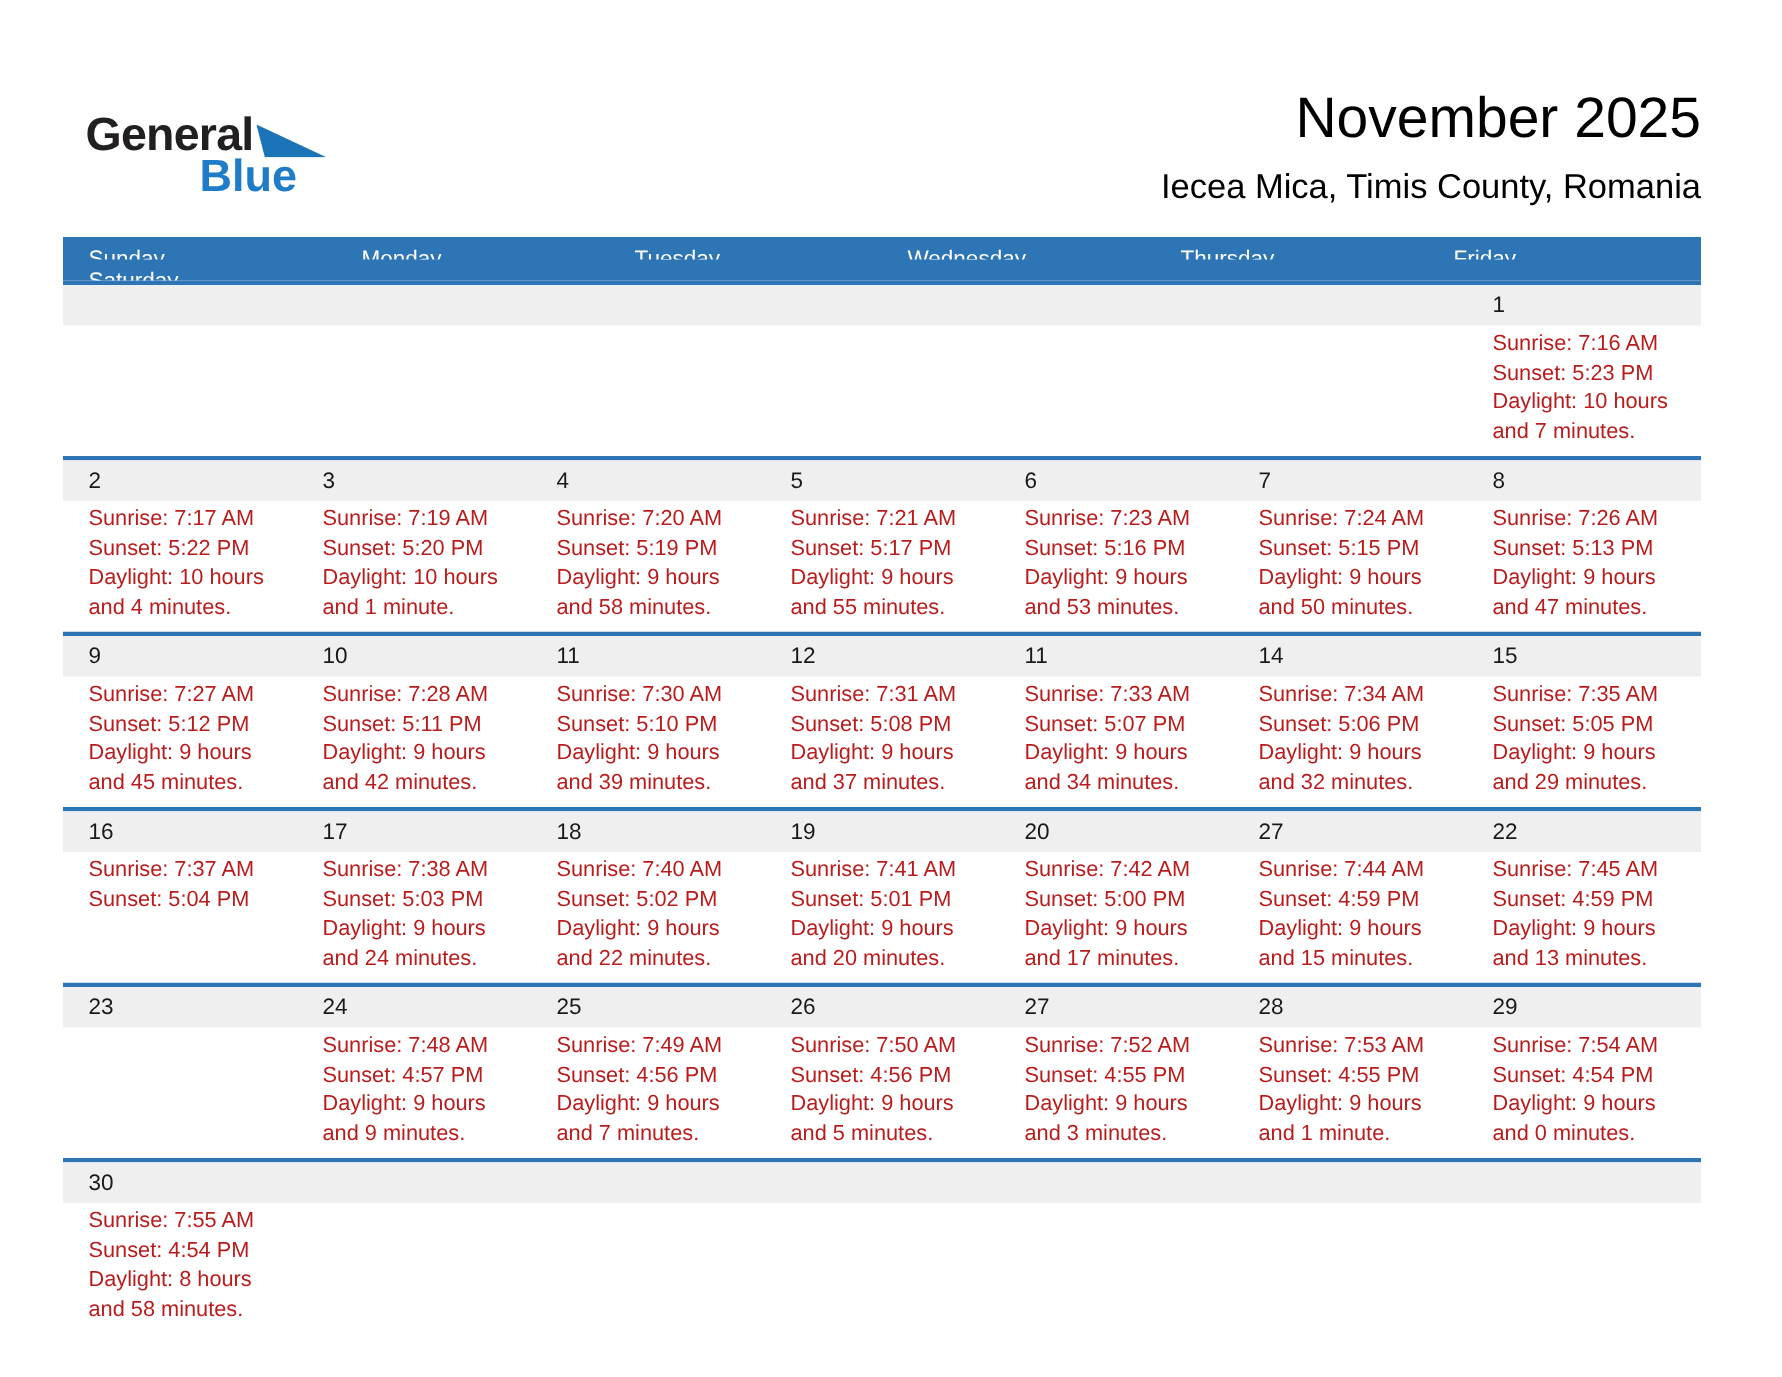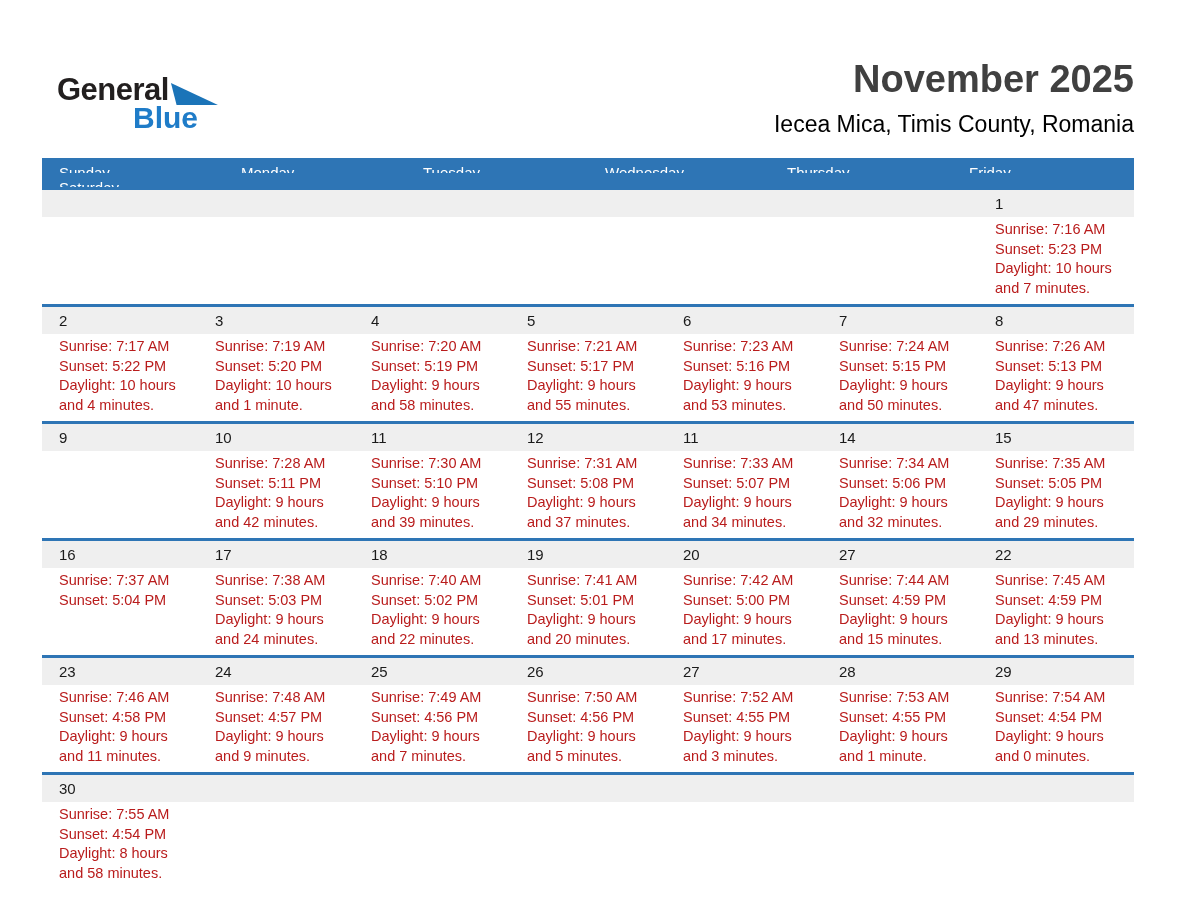--- a/index.html
+++ b/index.html
@@ -25,21 +25,21 @@
     background:#1b74b8;
     clip-path: polygon(0 0, 100% 100%, 12% 100%);
   }
   .logo-blue {
     font-size:30px; font-weight:600; color:#1f7cc8;
     line-height:1; margin-left:76px; margin-top:-2px;
   }
 
   
   .masthead { position:absolute; right:54px; top:58px; text-align:right; }
-  .month-title { font-size:38px; font-weight:700; color:#404040; line-height:1.15; margin:0; }
+  .month-title { font-size:38px; font-weight:400; color:#000000; line-height:1.15; margin:0; }
   .location-subtitle { font-size:23px; font-weight:400; color:#000; margin-top:9px; }
 
   
   .calendar { position:absolute; left:42px; top:158px; width:1092px; }
   .cal-header {
     display:grid; grid-template-columns:repeat(6,1fr);
     background:#2e75b5; height:29px;
   }
   .cal-header-cell {
     color:#ffffff; font-size:15px; line-height:29px;
@@ -214,20 +214,25 @@
       <div class="sunrise">Sunrise: 7:26 AM</div>
       <div class="sunset">Sunset: 5:13 PM</div>
       <div class="daylight">Daylight: 9 hours and 47 minutes.</div>
     </div>
   </div>
 </div>
 
   <div class="week">
   <div class="day-cell">
     <div class="day-number-strip">9</div>
+    <div class="day-details">
+      <div class="sunrise">Sunrise: 7:27 AM</div>
+      <div class="sunset">Sunset: 5:12 PM</div>
+      <div class="daylight">Daylight: 9 hours and 45 minutes.</div>
+    </div>
   </div>
 
   <div class="day-cell">
     <div class="day-number-strip">10</div>
     <div class="day-details">
       <div class="sunrise">Sunrise: 7:28 AM</div>
       <div class="sunset">Sunset: 5:11 PM</div>
       <div class="daylight">Daylight: 9 hours and 42 minutes.</div>
     </div>
   </div>
@@ -338,25 +343,20 @@
       <div class="sunrise">Sunrise: 7:45 AM</div>
       <div class="sunset">Sunset: 4:59 PM</div>
       <div class="daylight">Daylight: 9 hours and 13 minutes.</div>
     </div>
   </div>
 </div>
 
   <div class="week">
   <div class="day-cell">
     <div class="day-number-strip">23</div>
-    <div class="day-details">
-      <div class="sunrise">Sunrise: 7:46 AM</div>
-      <div class="sunset">Sunset: 4:58 PM</div>
-      <div class="daylight">Daylight: 9 hours and 11 minutes.</div>
-    </div>
   </div>
 
   <div class="day-cell">
     <div class="day-number-strip">24</div>
     <div class="day-details">
       <div class="sunrise">Sunrise: 7:48 AM</div>
       <div class="sunset">Sunset: 4:57 PM</div>
       <div class="daylight">Daylight: 9 hours and 9 minutes.</div>
     </div>
   </div>

